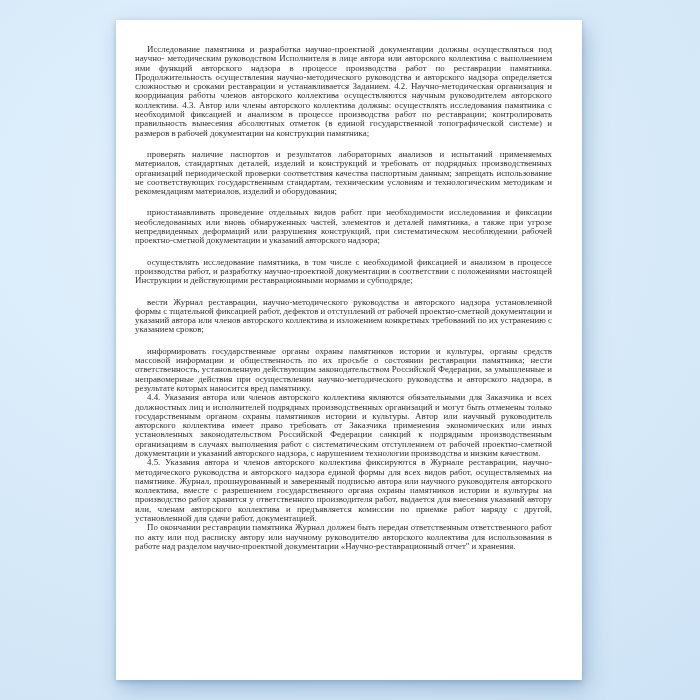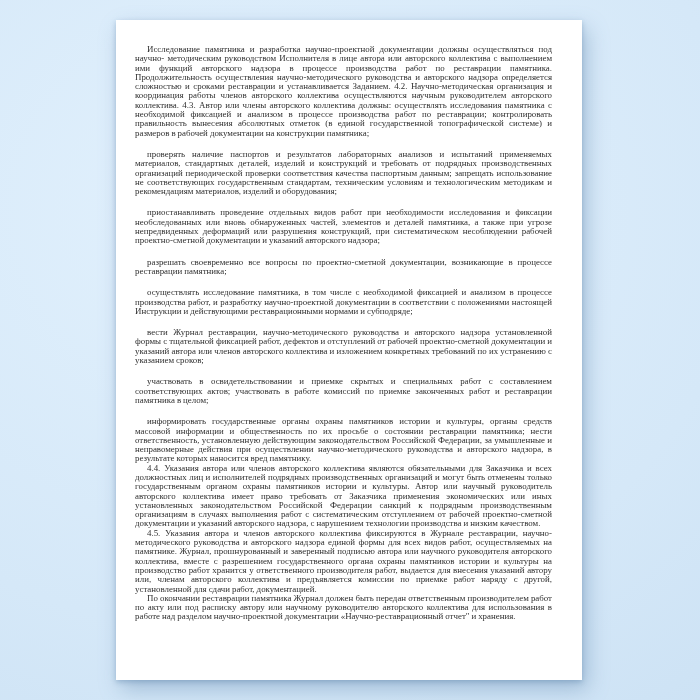--- a/index.html
+++ b/index.html
@@ -55,22 +55,20 @@
   .para.gap { margin-bottom: 12px; }
 </style>
 </head>
 <body>
 
 <div class="desk">
   <div class="paper">
     <p class="para gap">Исследование памятника и разработка научно-проектной документации должны осуществляться под научно- методическим руководством Исполнителя в лице автора или авторского коллектива с выполнением ими функций авторского надзора в процессе производства работ по реставрации памятника. Продолжительность осуществления научно-методического руководства и авторского надзора определяется сложностью и сроками реставрации и устанавливается Заданием. 4.2. Научно-методическая организация и координация работы членов авторского коллектива осуществляются научным руководителем авторского коллектива. 4.3. Автор или члены авторского коллектива должны: осуществлять исследования памятника с необходимой фиксацией и анализом в процессе производства работ по реставрации; контролировать правильность вынесения абсолютных отметок (в единой государственной топографической системе) и размеров в рабочей документации на конструкции памятника;</p>
     <p class="para gap">проверять наличие паспортов и результатов лабораторных анализов и испытаний применяемых материалов, стандартных деталей, изделий и конструкций и требовать от подрядных производственных организаций периодической проверки соответствия качества паспортным данным; запрещать использование не соответствующих государственным стандартам, техническим условиям и технологическим методикам и рекомендациям материалов, изделий и оборудования;</p>
     <p class="para gap">приостанавливать проведение отдельных видов работ при необходимости исследования и фиксации необследованных или вновь обнаруженных частей, элементов и деталей памятника, а также при угрозе непредвиденных деформаций или разрушения конструкций, при систематическом несоблюдении рабочей проектно-сметной документации и указаний авторского надзора;</p>
-    <p class="para gap">разрешать своевременно все вопросы по проектно-сметной документации, возникающие в процессе реставрации памятника;</p>
     <p class="para gap">осуществлять исследование памятника, в том числе с необходимой фиксацией и анализом в процессе производства работ, и разработку научно-проектной документации в соответствии с положениями настоящей Инструкции и действующими реставрационными нормами и субподряде;</p>
     <p class="para gap">вести Журнал реставрации, научно-методического руководства и авторского надзора установленной формы с тщательной фиксацией работ, дефектов и отступлений от рабочей проектно-сметной документации и указаний автора или членов авторского коллектива и изложением конкретных требований по их устранению с указанием сроков;</p>
-    <p class="para gap">участвовать в освидетельствовании и приемке скрытых и специальных работ с составлением соответствующих актов; участвовать в работе комиссий по приемке законченных работ и реставрации памятника в целом;</p>
     <p class="para">информировать государственные органы охраны памятников истории и культуры, органы средств массовой информации и общественность по их просьбе о состоянии реставрации памятника; нести ответственность, установленную действующим законодательством Российской Федерации, за умышленные и неправомерные действия при осуществлении научно-методического руководства и авторского надзора, в результате которых наносится вред памятнику.</p>
     <p class="para">4.4. Указания автора или членов авторского коллектива являются обязательными для Заказчика и всех должностных лиц и исполнителей подрядных производственных организаций и могут быть отменены только государственным органом охраны памятников истории и культуры. Автор или научный руководитель авторского коллектива имеет право требовать от Заказчика применения экономических или иных установленных законодательством Российской Федерации санкций к подрядным производственным организациям в случаях выполнения работ с систематическим отступлением от рабочей проектно-сметной документации и указаний авторского надзора, с нарушением технологии производства и низким качеством.</p>
     <p class="para">4.5. Указания автора и членов авторского коллектива фиксируются в Журнале реставрации, научно-методического руководства и авторского надзора единой формы для всех видов работ, осуществляемых на памятнике. Журнал, прошнурованный и заверенный подписью автора или научного руководителя авторского коллектива, вместе с разрешением государственного органа охраны памятников истории и культуры на производство работ хранится у ответственного производителя работ, выдается для внесения указаний автору или, членам авторского коллектива и предъявляется комиссии по приемке работ наряду с другой, установленной для сдачи работ, документацией.</p>
-    <p class="para">По окончании реставрации памятника Журнал должен быть передан ответственным производителем работ по акту или под расписку автору или научному руководителю авторского коллектива для использования в работе над разделом научно-проектной документации «Научно-реставрационный отчет" и хранения.</p>
+    <p class="para">По окончании реставрации памятника Журнал должен быть передан ответственным ответственного работ по акту или под расписку автору или научному руководителю авторского коллектива для использования в работе над разделом научно-проектной документации «Научно-реставрационный отчет" и хранения.</p>
   </div>
 </div>
 
 </body></html>

